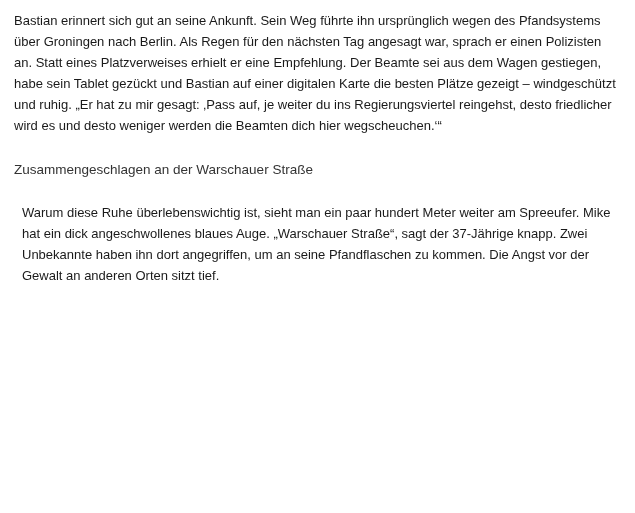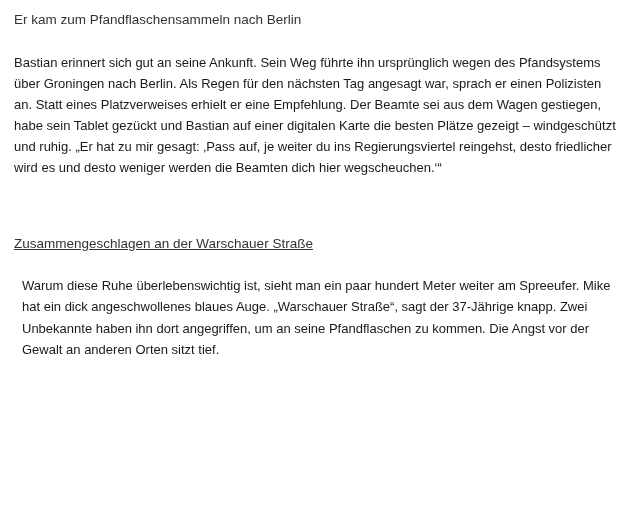--- a/index.html
+++ b/index.html
@@ -20,42 +20,40 @@
     width: 635px;
   }
   .subhead {
     font-size: 13.5px;
     line-height: 1.45;
     color: #333333;
     margin: 0 0 22px 0;
     font-weight: normal;
   }
   .subhead.second {
-    margin-top: 56px;
+    margin-top: 24px;
     margin-bottom: 22px;
-    text-decoration: underline;
   }
   p.body-text {
     font-size: 13px;
     line-height: 1.62;
     margin: 0 0 22px 0;
     color: #1a1a1a;
     text-align: left;
   }
   p.body-text:last-child {
     margin-bottom: 0;
     margin-left: 8px;
   }
 </style>
 </head>
 <body>
 
 <div class="article">
 
-  <h2 class="subhead">Er kam zum Pfandflaschensammeln nach Berlin</h2>
 
   <p class="body-text">Bastian erinnert sich gut an seine Ankunft. Sein Weg führte ihn ursprünglich wegen des Pfandsystems über Groningen nach Berlin. Als Regen für den nächsten Tag angesagt war, sprach er einen Polizisten an. Statt eines Platzverweises erhielt er eine Empfehlung. Der Beamte sei aus dem Wagen gestiegen, habe sein Tablet gezückt und Bastian auf einer digitalen Karte die besten Plätze gezeigt – windgeschützt und ruhig. „Er hat zu mir gesagt: ‚Pass auf, je weiter du ins Regierungsviertel reingehst, desto friedlicher wird es und desto weniger werden die Beamten dich hier wegscheuchen.‘“</p>
 
 
   <h2 class="subhead second">Zusammengeschlagen an der Warschauer Straße</h2>
 
   <p class="body-text">Warum diese Ruhe überlebenswichtig ist, sieht man ein paar hundert Meter weiter am Spreeufer. Mike hat ein dick angeschwollenes blaues Auge. „Warschauer Straße“, sagt der 37-Jährige knapp. Zwei Unbekannte haben ihn dort angegriffen, um an seine Pfandflaschen zu kommen. Die Angst vor der Gewalt an anderen Orten sitzt tief.</p>
 
 </div>
 

